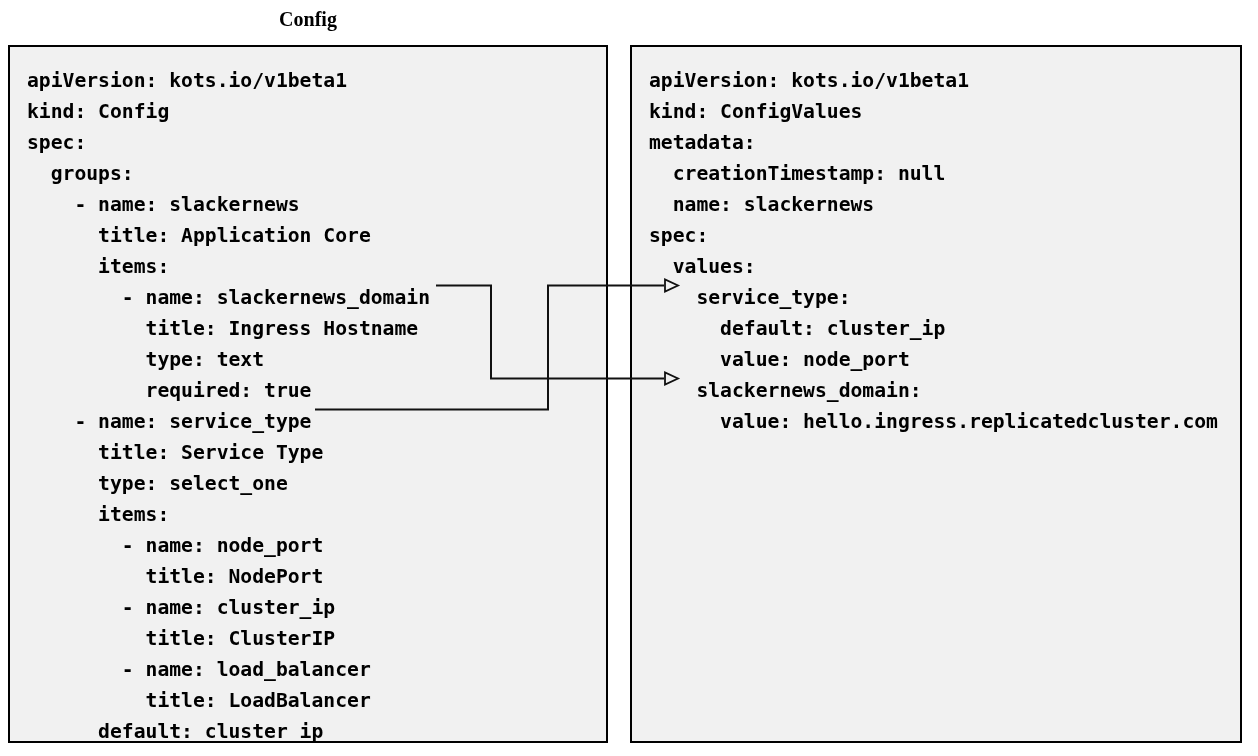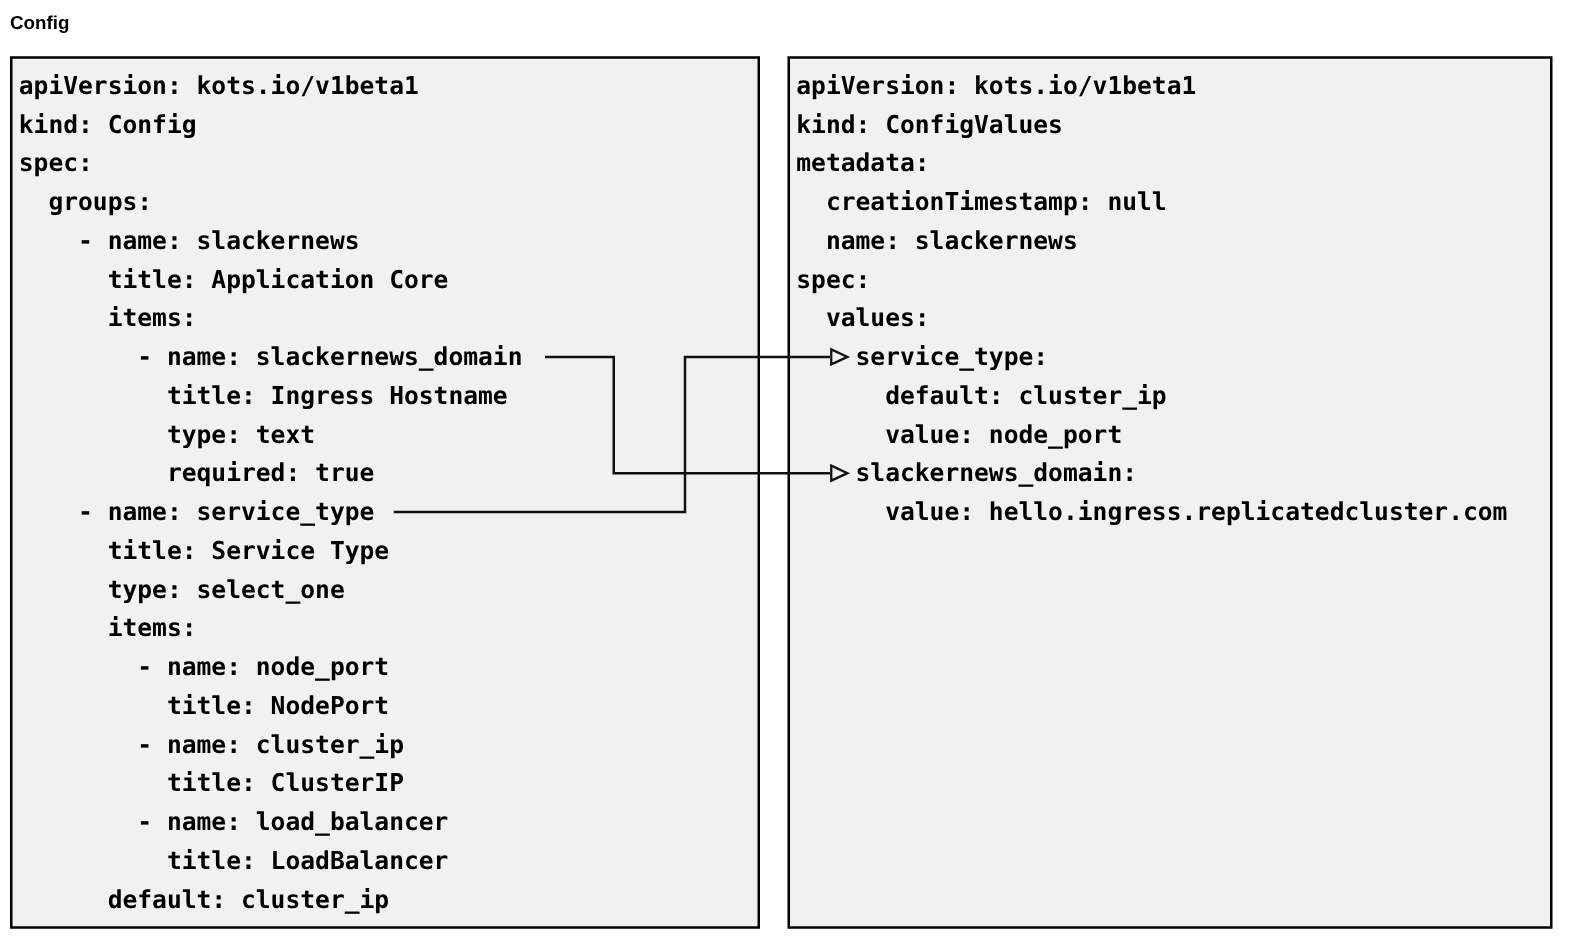--- a/index.html
+++ b/index.html
@@ -13,41 +13,41 @@
   }
   .stage {
     position: relative;
     width: 1258px;
     height: 756px;
     background: #ffffff;
   }
   .panel-title {
     position: absolute;
     top: 7px;
-    text-align: left;
+    text-align: center;
     font-weight: bold;
-    font-size: 15px;
+    font-size: 20px;
     line-height: 24px;
     color: #000000;
-    font-family: Liberation Sans, sans-serif;
+    font-family: Liberation Serif, serif;
   }
   .title-config  { left: 8px;   width: 600px; }
   .title-values  { left: 630px; width: 612px; }
   .panel {
     position: absolute;
     top: 45px;
     height: 698px;
     box-sizing: border-box;
     background: #f1f1f1;
     border: 2px solid #000000;
   }
   .panel-config { left: 8px;   width: 600px; }
   .panel-values { left: 630px; width: 612px; }
   .panel pre {
-    margin: 0;
+    margin: 12px;
     padding: 6px 5px;
     font-family: "DejaVu Sans Mono", "Liberation Mono", monospace;
     font-weight: bold;
     font-size: 19.7px;
     line-height: 31px;
     color: #000000;
     white-space: pre;
   }
   svg.connectors {
     position: absolute;

